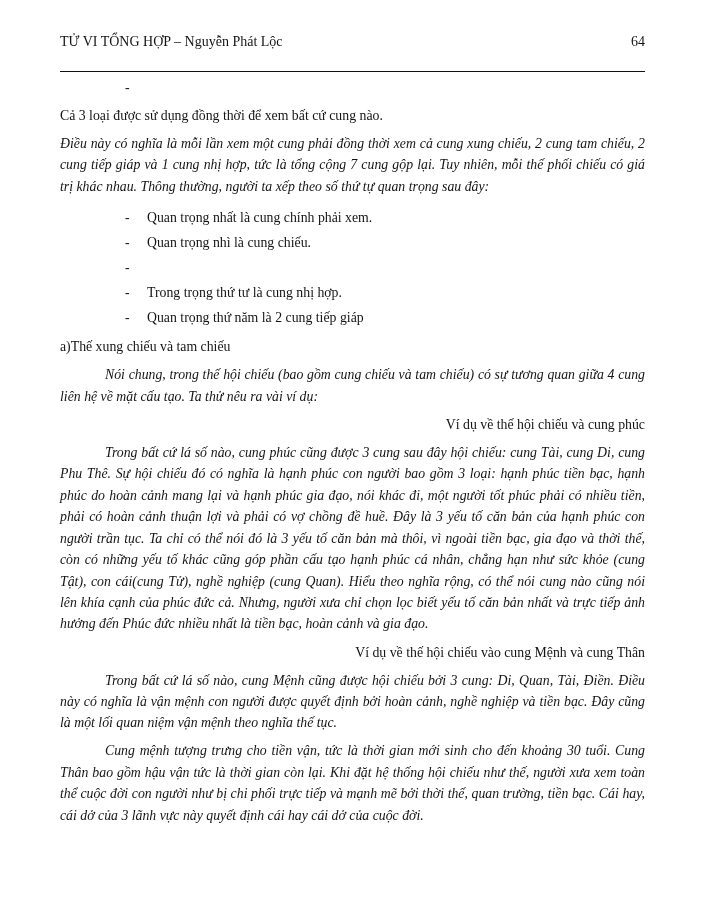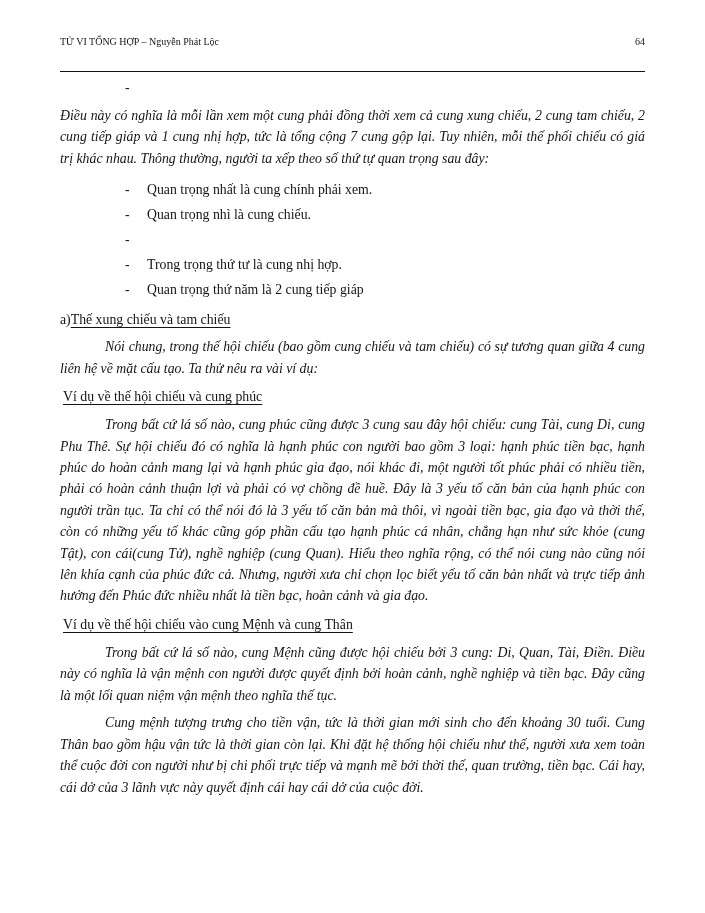--- a/index.html
+++ b/index.html
@@ -15,21 +15,21 @@
   .page {
     box-sizing: border-box;
     width: 705px;
     height: 913px;
     padding: 32px 60px 0 60px;
   }
   .hdr {
     display: flex;
     justify-content: space-between;
     align-items: flex-end;
-    font-size: 10px;
+    font-size: 14px;
     line-height: 20px;
     gap: 24px;
   }
   .rule {
     border-top: 1.4px solid #111;
     margin-top: 19px;
     height: 0;
   }
   .line { line-height: 21.4px; }
   .hang {
@@ -47,21 +47,21 @@
   .just { text-align: justify; font-style: italic; }
   .ind { text-indent: 45px; }
   .list { margin-top: 8px; }
   .list .hang { margin-top: 0; margin-bottom: 3.6px; }
   .sec {
     margin: 8px 0 0 0;
     font-weight: normal;
     font-size: 13.8px;
     line-height: 21.4px;
   }
-  .und { text-decoration: underline; text-underline-offset: 3px; }
+  .und { text-underline-offset: 3px; text-align: right; }
   .ex {
     margin: 7px 0 0 0;
     padding-left: 3px;
     font-weight: normal;
     font-size: 13.8px;
     line-height: 21.4px;
   }
 </style>
 </head>
 <body>
@@ -72,20 +72,21 @@
     <span>TỬ VI TỔNG HỢP – Nguyễn Phát Lộc</span>
     <span>64</span>
   </div>
 
   <div class="rule"></div>
 
   <div class="hang line">
     <span class="dash">-</span>
   </div>
 
+  <p class="para">Cả 3 loại được sử dụng đồng thời để xem bất cứ cung nào.</p>
 
   <p class="para just">Điều này có nghĩa là mỗi lần xem một cung phải đồng thời xem cả cung xung chiếu, 2 cung tam chiếu, 2 cung tiếp giáp và 1 cung nhị hợp, tức là tổng cộng 7 cung gộp lại.  Tuy nhiên, mỗi thế phối chiếu có giá trị khác nhau.  Thông thường, người ta xếp theo số thứ tự quan trọng sau đây:</p>
 
   <div class="list" style="margin-top:10px;">
     <div class="hang line">
       <span class="dash">-</span>
       <span>Quan trọng nhất là cung chính phải xem.</span>
     </div>
     <div class="hang line">
       <span class="dash">-</span>

